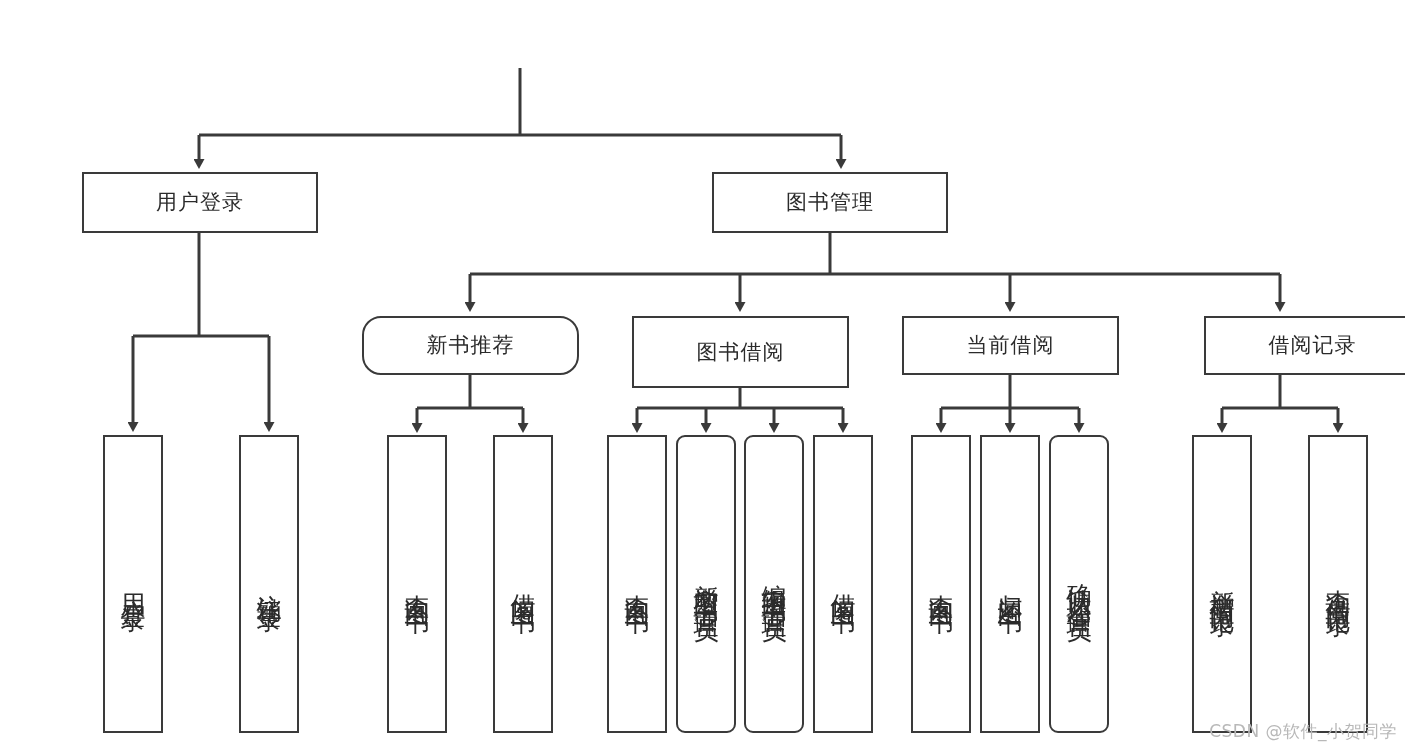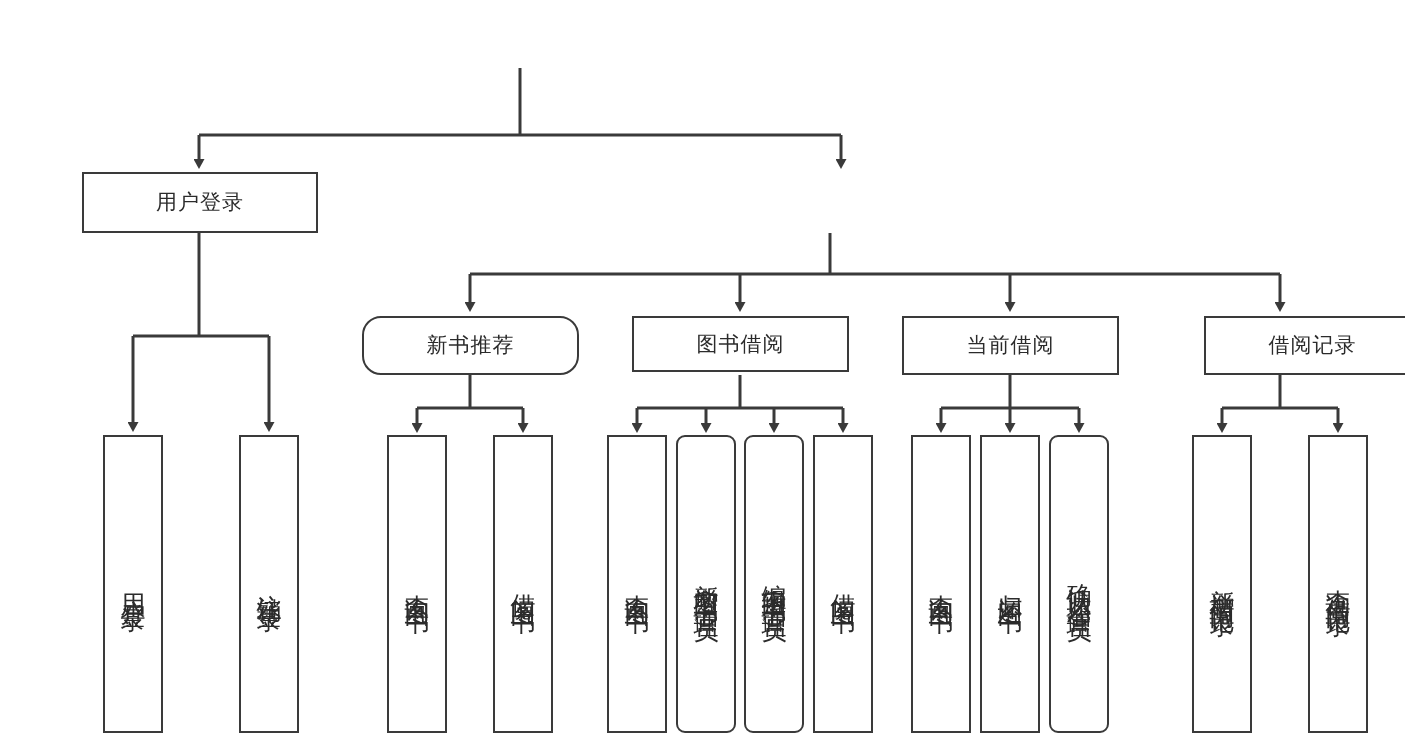--- a/index.html
+++ b/index.html
@@ -120,26 +120,29 @@
       <path d="M1222,408 L1222,424" marker-end="url(#arrow)"></path>
       <path d="M1338,408 L1338,424" marker-end="url(#arrow)"></path>
     </g>
   </svg>
 
 
   <div class="node" style="left:82px; top:172px; width:236px; height:61px;">
     <span class="lbl">用户登录</span>
   </div>
 
+  <div class="node" style="left:712px; top:172px; width:236px; height:61px;">
+    <span class="lbl">图书管理</span>
+  </div>
 
   <div class="node" style="left:362px; top:316px; width:217px; height:59px;border-radius:19px;">
     <span class="lbl">新书推荐</span>
   </div>
 
-  <div class="node" style="left:632px; top:316px; width:217px; height:56px;text-align:right;">
+  <div class="node" style="left:632px; top:316px; width:217px; height:72px;text-align:right;">
     <span class="lbl">图书借阅</span>
   </div>
 
   <div class="node" style="left:902px; top:316px; width:217px; height:59px;">
     <span class="lbl">当前借阅</span>
   </div>
 
   <div class="node" style="left:1172px; top:316px; width:217px; height:59px;margin-left:32px;">
     <span class="lbl">借阅记录</span>
   </div>
@@ -189,14 +192,15 @@
   </div>
 
   <div class="node vert" style="left:1192px; top:435px; width:60px; height:298px; align-items:center; padding-top:0;">
     <span class="lbl">新增借阅记录</span>
   </div>
 
   <div class="node vert" style="left:1308px; top:435px; width:60px; height:298px; align-items:center; padding-top:0;">
     <span class="lbl">查询借阅记录</span>
   </div>
 
+  <div class="watermark">CSDN @软件_小贺同学</div>
 
 </div>
 
 </body></html>

